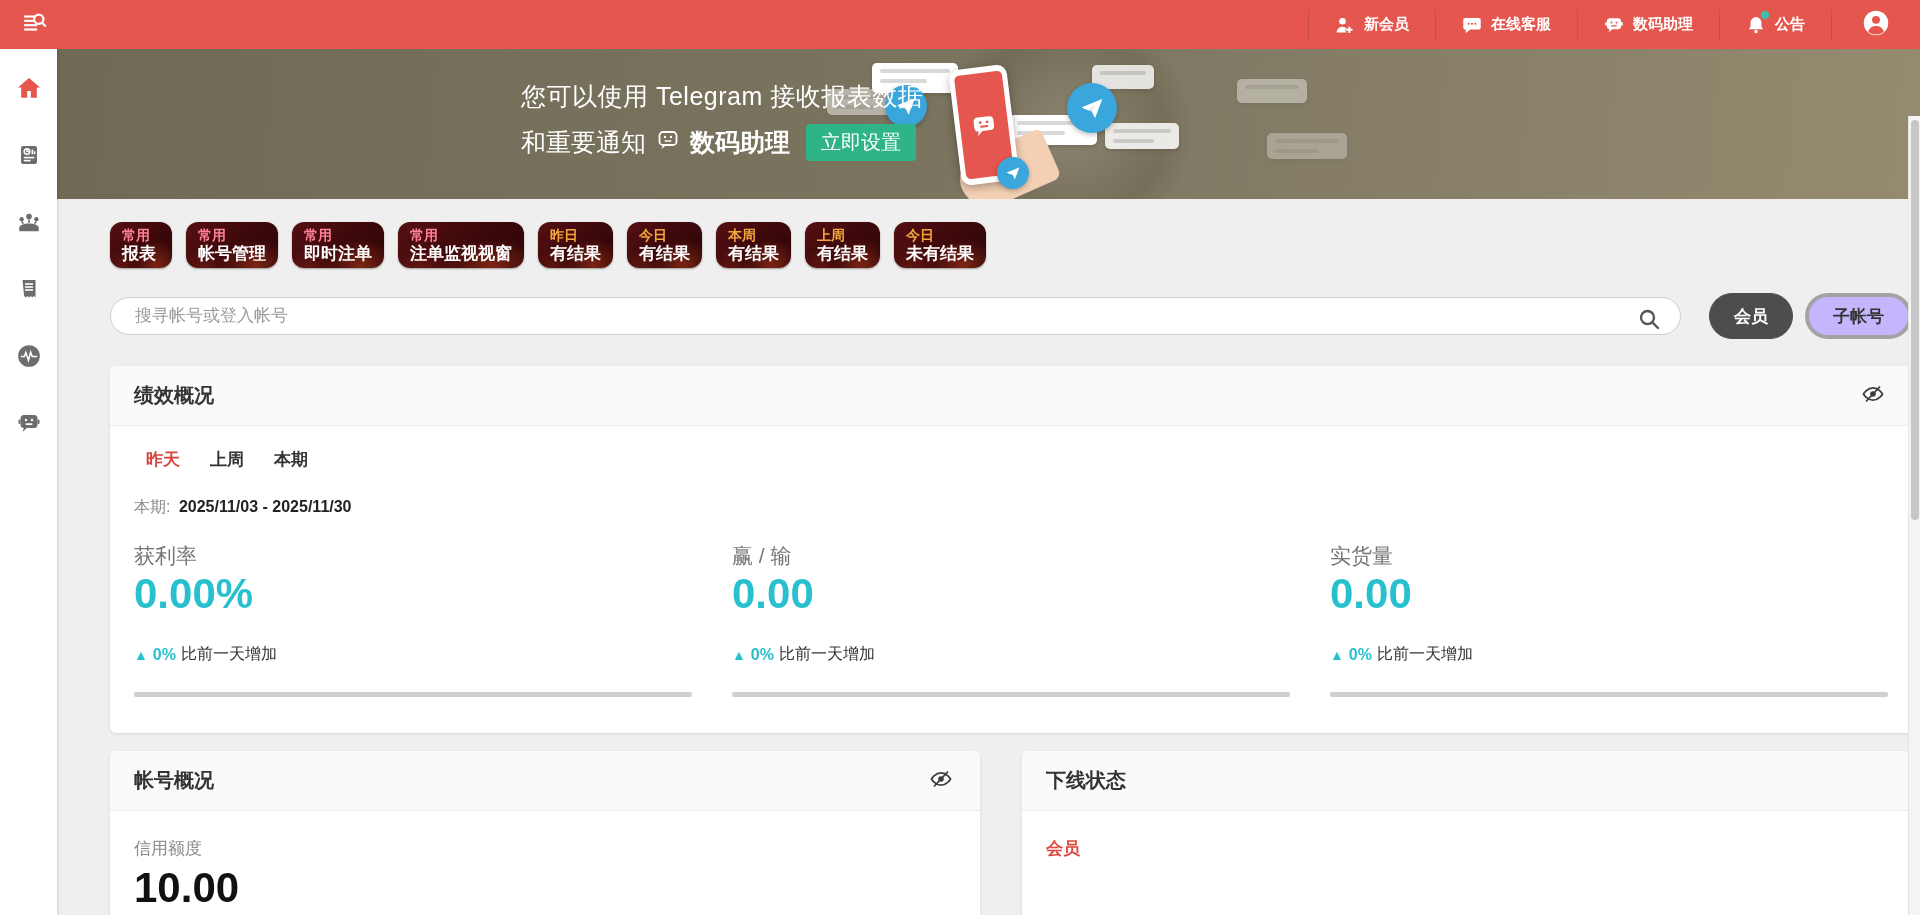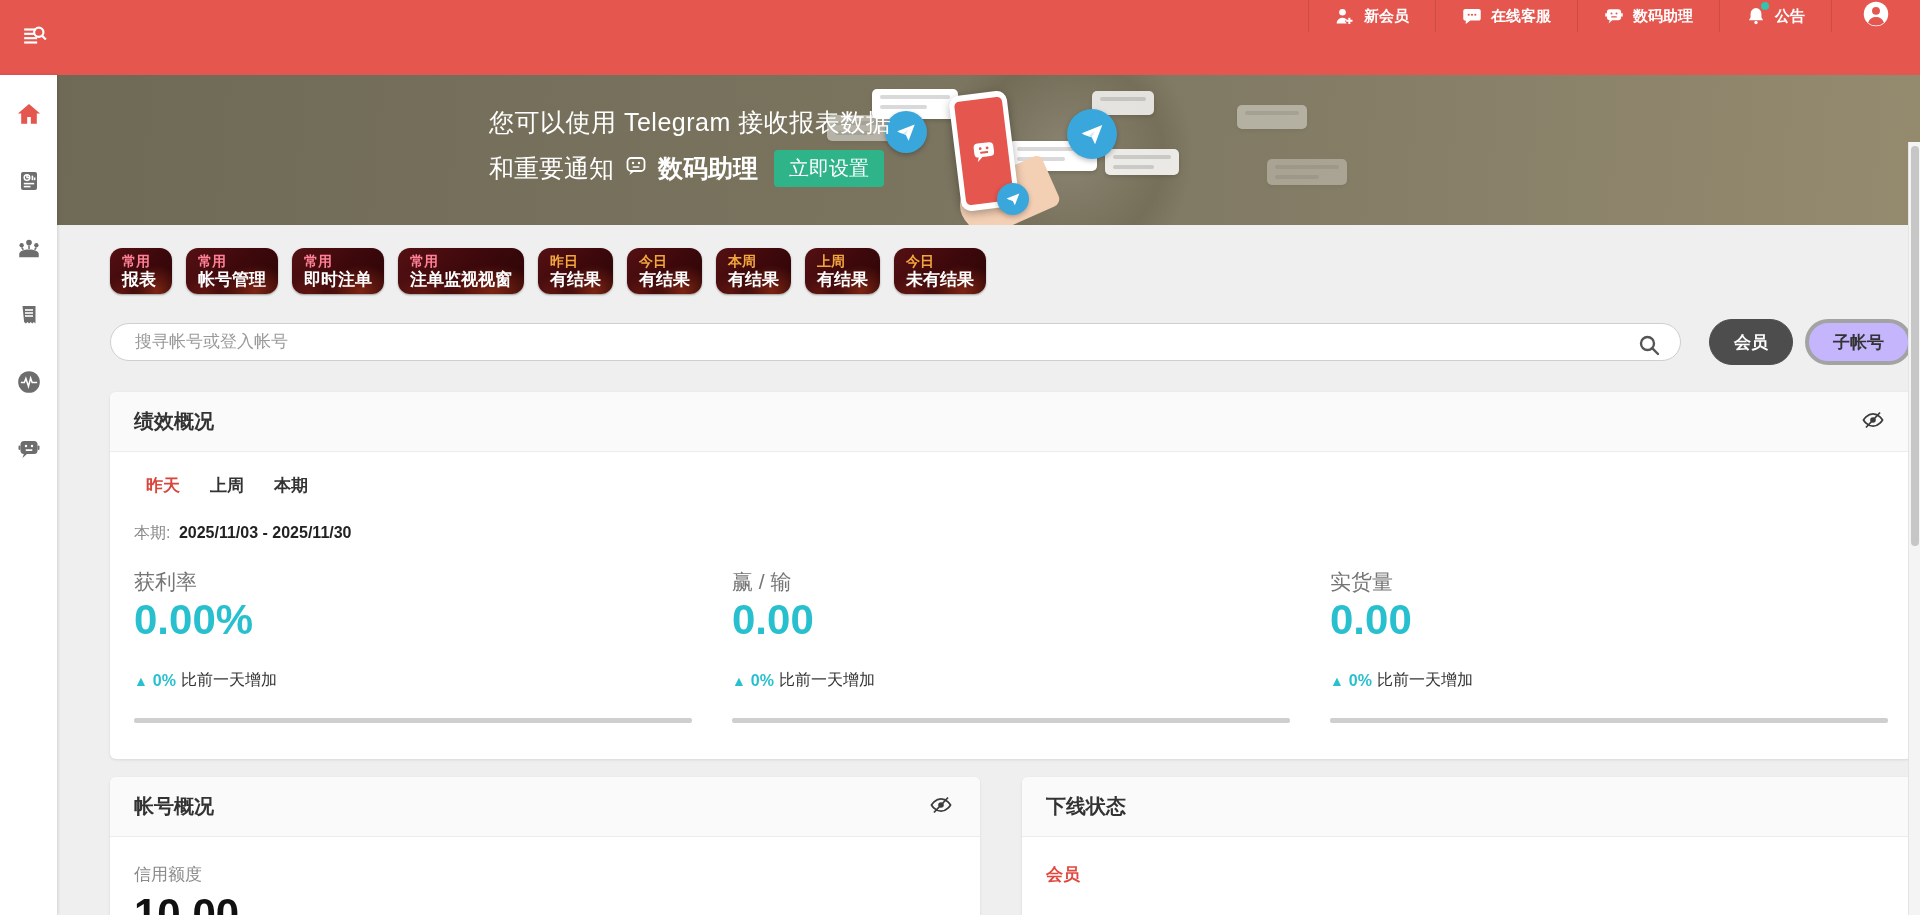--- a/index.html
+++ b/index.html
@@ -1,21 +1,21 @@
 <!DOCTYPE html>
 <html><head>
 <meta charset="utf-8">
 <style>
   * { margin:0; padding:0; box-sizing:border-box; }
   html,body { width:1920px; height:915px; overflow:hidden; }
   body { font-family:"Liberation Sans","DejaVu Sans",sans-serif; background:#efefef; color:#333; }
   .app { width:1920px; height:915px; display:flex; flex-direction:column; position:relative; }
 
   
-  .navbar { height:75px; background:#e4564e; display:flex; align-items:flex-start; justify-content:space-between; flex:0 0 auto; }
+  .navbar { height:49px; background:#e4564e; display:flex; align-items:center; justify-content:space-between; flex:0 0 auto; }
   .menu-btn { width:70px; height:100%; background:transparent; border:none; display:flex; align-items:center; justify-content:center; cursor:pointer; }
   .nav-right { display:flex; align-items:stretch; }
   .nav-item { display:flex; align-items:center; gap:9px; padding:0 26px; color:#fff; font-size:15px; font-weight:bold; border-left:1px solid rgba(0,0,0,0.10); cursor:pointer; position:relative; }
   .nav-item svg { display:block; }
   .bell-wrap { position:relative; }
   .bell-dot { position:absolute; top:-4px; right:-3px; width:8px; height:8px; border-radius:50%; background:#35c3ad; }
   .nav-avatar { display:flex; align-items:center; padding:0 30px; border-left:1px solid rgba(0,0,0,0.10); cursor:pointer; }
 
   
   .body { flex:1; display:flex; min-height:0; }
@@ -26,21 +26,21 @@
   
   .scrollbar { position:absolute; top:67px; right:0; bottom:0; width:12px; background:#f4f4f4; border-left:1px solid #e4e4e4; z-index:5; }
   .scroll-thumb { position:absolute; top:4px; left:2px; width:8px; height:400px; border-radius:4px; background:#c6c6c6; }
 
   
   .banner { height:150px; position:relative; overflow:hidden;
     background:
       radial-gradient(circle 175px at 1010px 80px, rgba(255,255,255,0.10), rgba(40,35,15,0.12) 55%, transparent 72%),
       linear-gradient(95deg,#6f6a56 0%,#7a745f 45%,#867e67 72%,#948b6f 100%);
   }
-  .banner-text { position:absolute; left:432px; top:31px; color:#fff; }
+  .banner-text { position:absolute; left:464px; top:31px; color:#fff; }
   .banner-line1 { font-size:25px; letter-spacing:0.5px; }
   .banner-line2 { font-size:25px; margin-top:11px; display:flex; align-items:center; gap:10px; }
   .banner-bot-name { font-weight:bold; }
   .banner-cta { background:#2fb389; color:#fff; border:none; font-size:20px; padding:5px 15px; border-radius:4px; margin-left:6px; cursor:pointer; font-family:inherit; }
   .illus { position:absolute; left:0; top:0; width:100%; height:100%; pointer-events:none; }
   .chat-card { position:absolute; background:#fff; border-radius:5px; box-shadow:0 2px 4px rgba(0,0,0,0.15); }
   .chat-card i { display:block; height:4px; border-radius:2px; background:#d9d9d9; margin:6px 8px 0 8px; }
   .chat-card i.short { width:55%; }
   .plane-circle { position:absolute; border-radius:50%; background:#3aa7dc; display:flex; align-items:center; justify-content:center; box-shadow:0 2px 5px rgba(0,0,0,0.25); }
   .phone { position:absolute; width:58px; height:116px; background:#fff; border-radius:10px; transform:rotate(-7deg); box-shadow:0 3px 8px rgba(0,0,0,0.3); padding:6px 5px; }

